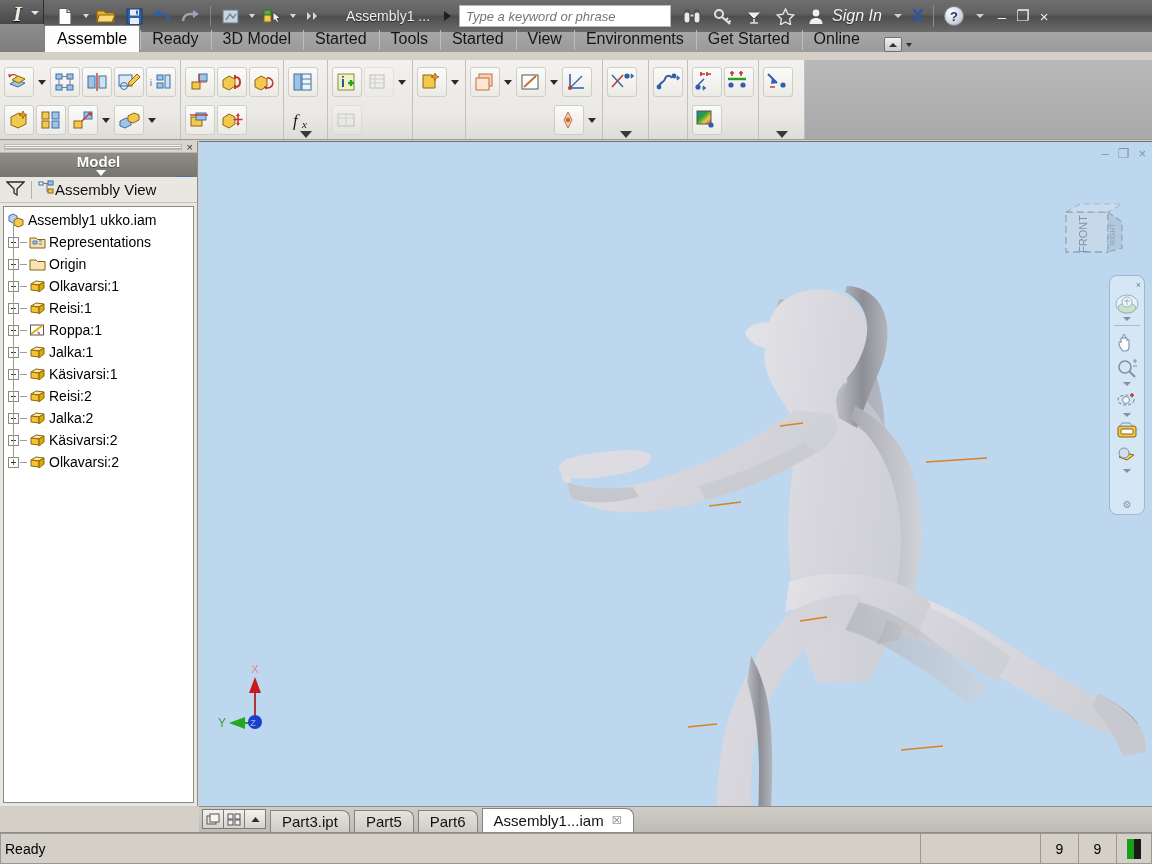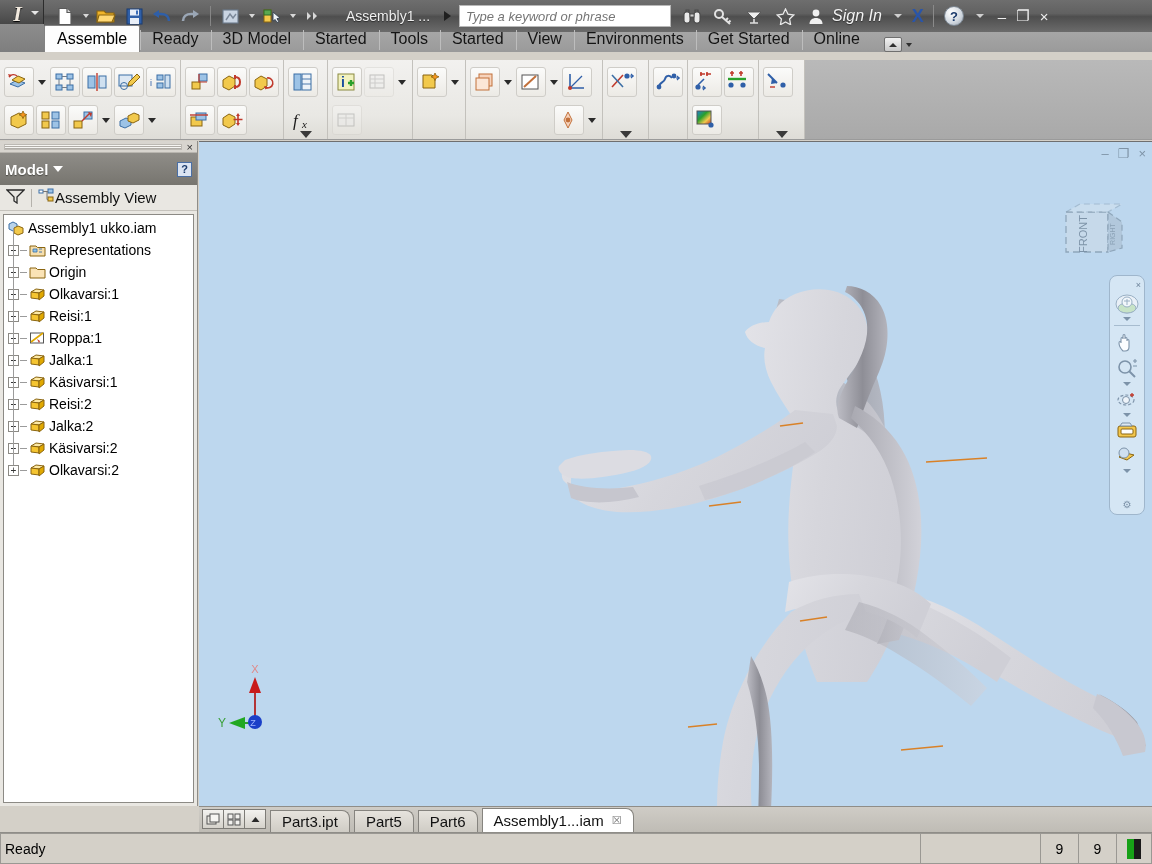--- a/index.html
+++ b/index.html
@@ -161,21 +161,21 @@
   .bgrip {
     height: 12px; background: #d8d5cf; border-bottom: 1px solid #b8b5af;
     display: flex; align-items: center; padding: 0 4px; position: relative;
   }
   .bgrip .lines { flex: 1; height: 6px;
     background: repeating-linear-gradient(to bottom, #f6f5f2 0 1px, #b0ada7 1px 2px, #f6f5f2 2px 3px, #b0ada7 3px 4px);
     border: 1px solid #bcb9b3; }
   .bgrip .x { font-size: 11px; color: #333; margin-left: 5px; line-height: 10px; }
   .bhead {
     height: 24px; background: linear-gradient(to bottom,#8f8d88,#77756f);
-    display: flex; align-items: center; padding: 16px 5px; color: #fff;
+    display: flex; align-items: center; padding: 0 5px; color: #fff; flex-direction: column;
   }
   .bhead .t { font-weight: bold; font-size: 15px; text-shadow: 0 1px 1px #4a4944; }
   .bhead .c { margin-left: 5px; border-left: 5px solid transparent; border-right: 5px solid transparent;
     border-top: 6px solid #fff; }
   .bhead .q {
     margin-left: auto; width: 15px; height: 15px; background: #dbe4f2;
     border: 1px solid #4a6fa5; color: #1b3a6b; font-size: 11px; font-weight: bold;
     display: flex; align-items: center; justify-content: center;
   }
   .btools {

